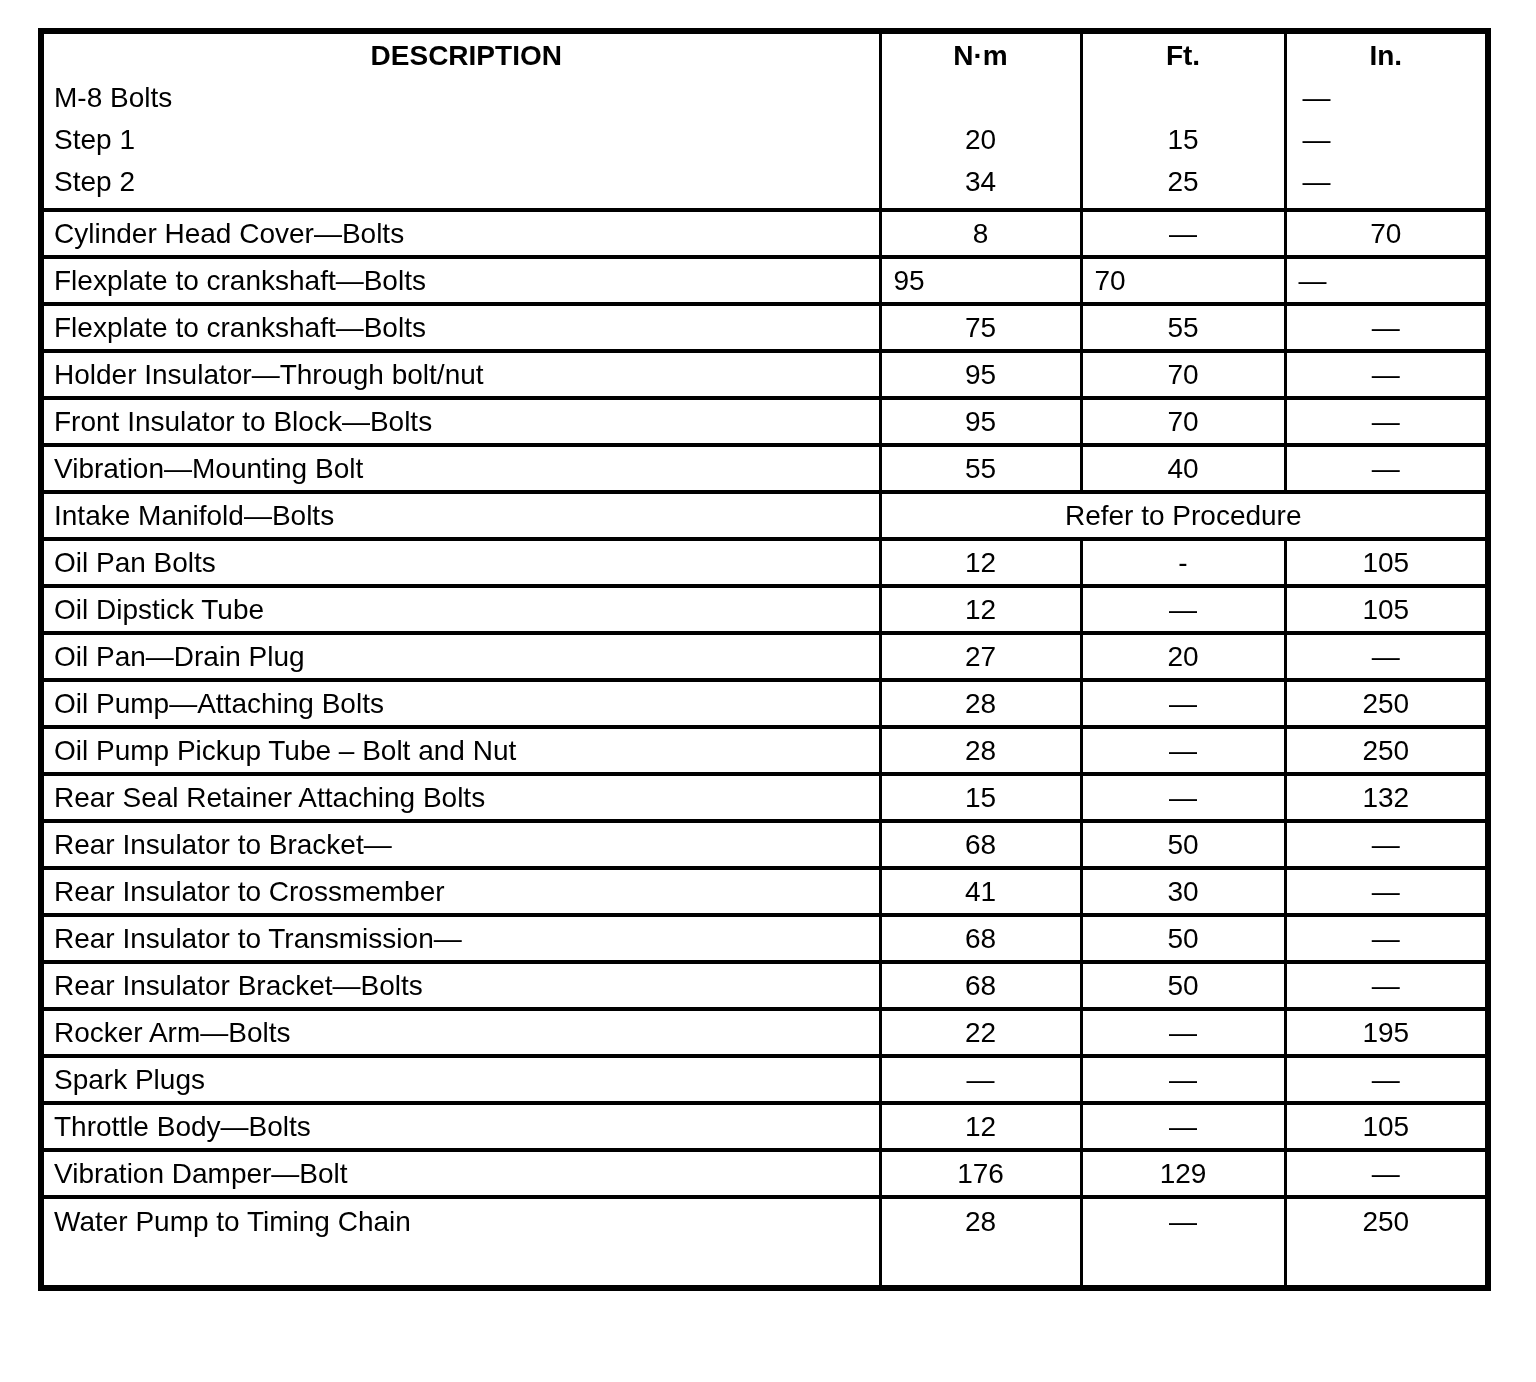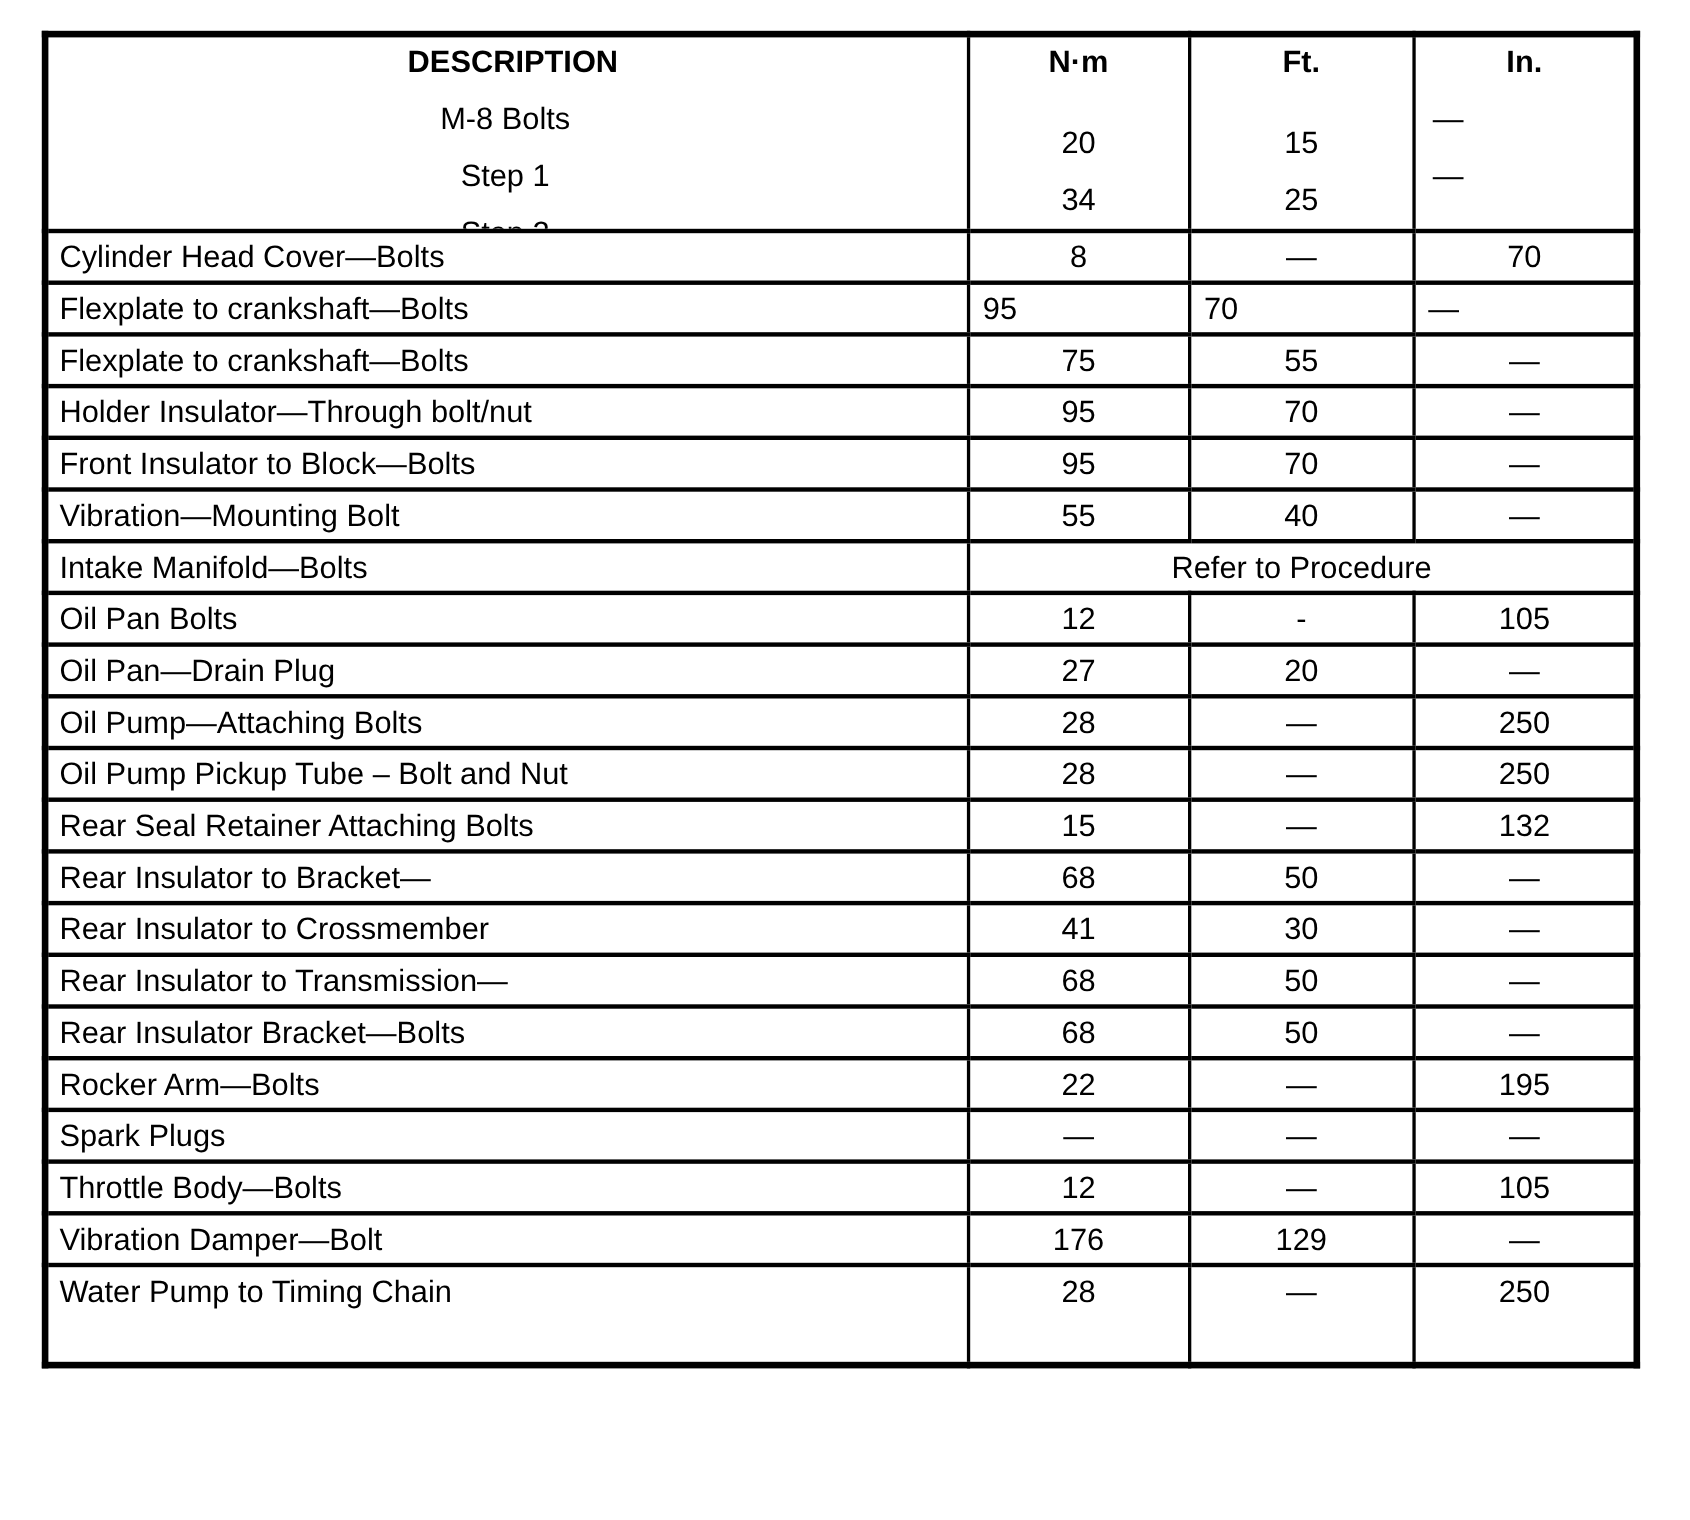--- a/index.html
+++ b/index.html
@@ -36,26 +36,25 @@
   tr.tall .val-cell { line-height: 45px; }
   .dline { line-height: 45px; }
   .header-cell { vertical-align: top; }
   .hwrap {
     display: flex;
     flex-direction: column;
     justify-content: space-between;
     height: 174px;
     padding: 6px 0 10px 0;
     box-sizing: border-box;
-    gap: 20px;
   }
   .hline { height: 32px; line-height: 32px; }
   .hline.bold { font-weight: bold; }
   .hline.center { text-align: center; }
-  .hline.right { text-align: center; padding-right: 14px; }
+  .hline.right { text-align: left; padding-right: 14px; }
   .hline.dash-left { text-align: left; padding-left: 16px; }
 </style>
 </head>
 <body>
 
 <table class="spec">
   <colgroup>
     <col style="width:839px">
     <col style="width:201px">
     <col style="width:204px">
@@ -136,20 +135,26 @@
         <td class="desc-cell">Intake Manifold—Bolts</td>
         <td colspan="3" class="val-cell center">Refer to Procedure</td>
       </tr>
       <tr>
         <td class="desc-cell">Oil Pan Bolts</td>
         <td class="val-cell center">12</td>
         <td class="val-cell center">-</td>
         <td class="val-cell center">105</td>
       </tr>
       <tr>
+        <td class="desc-cell">Oil Dipstick Tube</td>
+        <td class="val-cell center">12</td>
+        <td class="val-cell center">—</td>
+        <td class="val-cell center">105</td>
+      </tr>
+      <tr>
         <td class="desc-cell">Oil Pan—Drain Plug</td>
         <td class="val-cell center">27</td>
         <td class="val-cell center">20</td>
         <td class="val-cell center">—</td>
       </tr>
       <tr>
         <td class="desc-cell">Oil Pump—Attaching Bolts</td>
         <td class="val-cell center">28</td>
         <td class="val-cell center">—</td>
         <td class="val-cell center">250</td>

